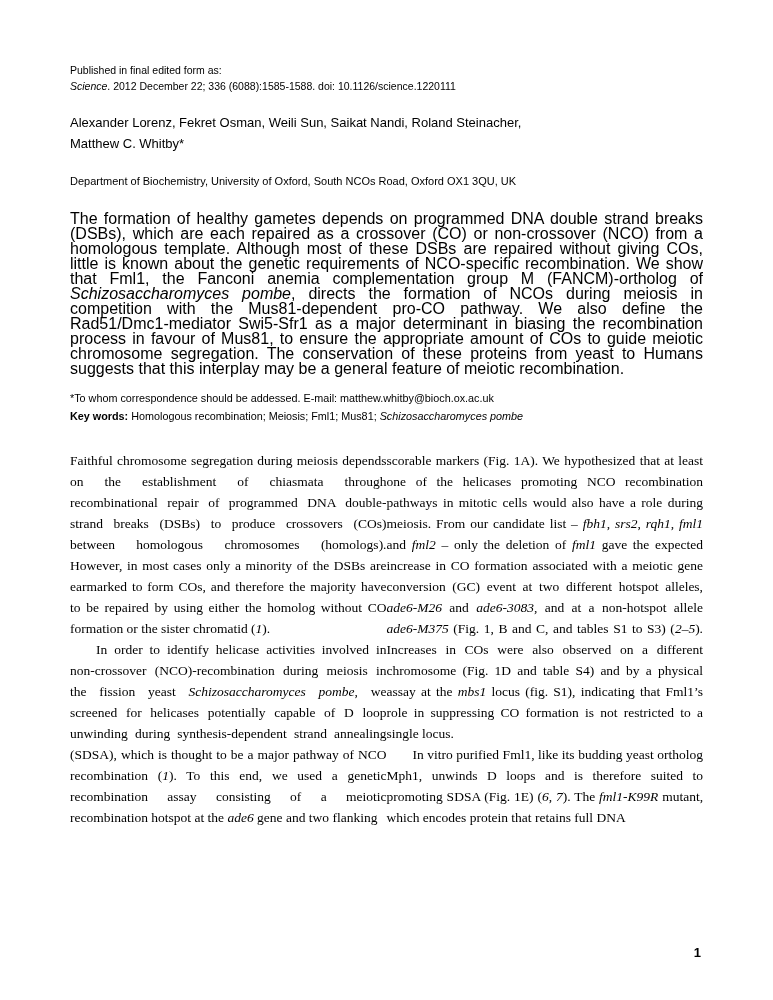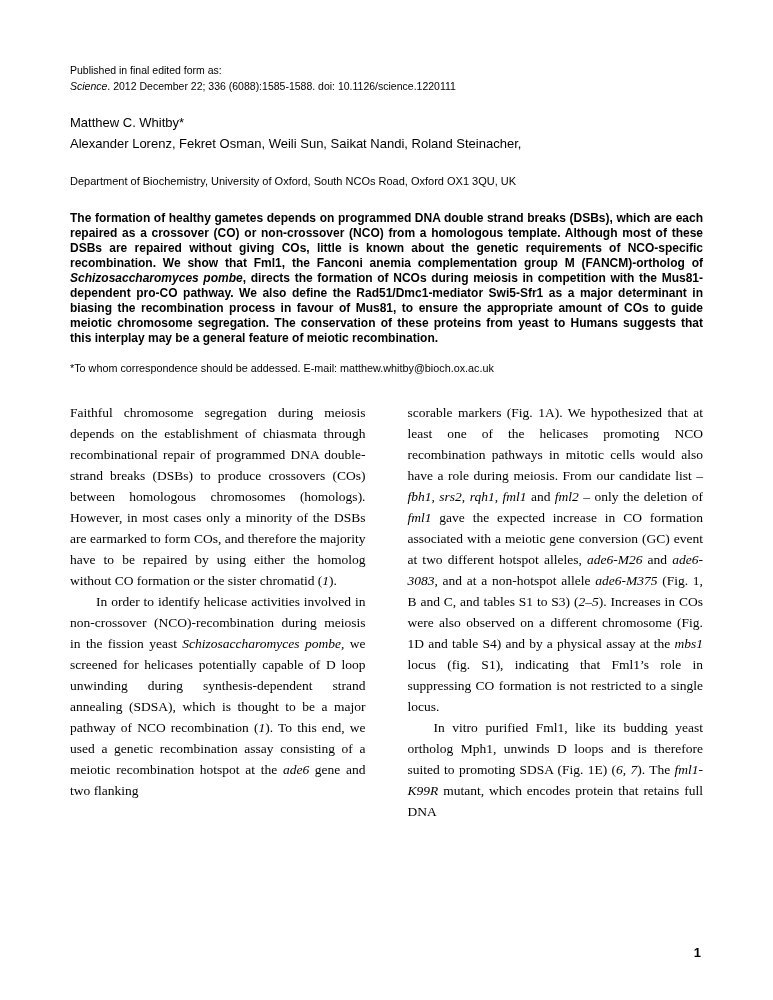--- a/index.html
+++ b/index.html
@@ -24,33 +24,32 @@
     line-height:31px;
   }
 
   .authors { margin-top:18px; font-size:13px; line-height:21px; }
   .author-line { display:block; }
 
   .affiliation { margin-top:20px; font-size:11px; line-height:15px; }
 
   .abstract {
     margin-top:22px;
-    font-size:12px;
-    font-weight:700;
+    font-size:16px;
+    font-weight:400;
     line-height:15px;
     text-align:justify;
   }
 
   .correspondence { margin-top:15px; font-size:10.8px; line-height:15px; }
   .keywords { margin-top:3px; font-size:10.8px; line-height:15px; }
 
   .columns {
     margin-top:26px;
     display:flex;
-    gap:42px;
     font-family:"Liberation Serif", serif;
     font-size:13.5px;
     line-height:21px;
     text-align:justify;
   }
   .col { flex:1; min-width:0; }
   .body-para { margin:0; }
   .body-para.indent { text-indent:26px; }
 
   .page-number {
@@ -70,30 +69,31 @@
 <div class="page">
   <div class="content">
 
     <header class="header-block">
       <div>Published in final edited form as:</div>
       <div><span class="seg-i">Science</span><span>. 2012 December 22; 336 (6088):1585-1588. doi: 10.1126/science.1220111</span></div>
     </header>
 
 
     <div class="authors">
+      <span class="author-line">Alexander Lorenz, Fekret Osman, Weili Sun, Saikat Nandi, Roland Steinacher,</span>
       <span class="author-line">Matthew C. Whitby*</span>
-      <span class="author-line">Alexander Lorenz, Fekret Osman, Weili Sun, Saikat Nandi, Roland Steinacher,</span>
     </div>
 
     <div class="affiliation">Department of Biochemistry, University of Oxford, South NCOs Road, Oxford OX1 3QU, UK</div>
 
     <div class="abstract"><span>The formation of healthy gametes depends on programmed DNA double strand breaks (DSBs), which are each repaired as a crossover (CO) or non-crossover (NCO) from a homologous template. Although most of these DSBs are repaired without giving COs, little is known about the genetic requirements of NCO-specific recombination. We show that Fml1, the Fanconi anemia complementation group M (FANCM)-ortholog of </span><span class="seg-i">Schizosaccharomyces pombe</span><span>, directs the formation of NCOs during meiosis in competition with the Mus81-dependent pro-CO pathway. We also define the Rad51/Dmc1-mediator Swi5-Sfr1 as a major determinant in biasing the recombination process in favour of Mus81, to ensure the appropriate amount of COs to guide meiotic chromosome segregation. The conservation of these proteins from yeast to Humans suggests that this interplay may be a general feature of meiotic recombination.</span></div>
 
     <div class="correspondence"><span>*To whom correspondence should be addessed. E-mail: matthew.whitby@bioch.ox.ac.uk</span></div>
 
+    <div class="keywords"><span class="seg-b">Key words: </span><span>Homologous recombination; Meiosis; Fml1; Mus81; </span><span class="seg-i">Schizosaccharomyces pombe</span></div>
 
     <main class="columns">
       <div class="col">
           <p class="body-para"><span>Faithful chromosome segregation during meiosis depends on the establishment of chiasmata through recombinational repair of programmed DNA double-strand breaks (DSBs) to produce crossovers (COs) between homologous chromosomes (homologs). However, in most cases only a minority of the DSBs are earmarked to form COs, and therefore the majority have to be repaired by using either the homolog without CO formation or the sister chromatid (</span><span class="seg-i">1</span><span>).</span></p>
           <p class="body-para indent"><span>In order to identify helicase activities involved in non-crossover (NCO)-recombination during meiosis in the fission yeast </span><span class="seg-i">Schizosaccharomyces pombe</span><span>, we screened for helicases potentially capable of D loop unwinding during synthesis-dependent strand annealing (SDSA), which is thought to be a major pathway of NCO recombination (</span><span class="seg-i">1</span><span>). To this end, we used a genetic recombination assay consisting of a meiotic recombination hotspot at the </span><span class="seg-i">ade6</span><span> gene and two flanking</span></p>
         </div>
       <div class="col">
           <p class="body-para"><span>scorable markers (Fig. 1A). We hypothesized that at least one of the helicases promoting NCO recombination pathways in mitotic cells would also have a role during meiosis. From our candidate list – </span><span class="seg-i">fbh1</span><span>, </span><span class="seg-i">srs2</span><span>, </span><span class="seg-i">rqh1</span><span>, </span><span class="seg-i">fml1</span><span> and </span><span class="seg-i">fml2</span><span> – only the deletion of </span><span class="seg-i">fml1</span><span> gave the expected increase in CO formation associated with a meiotic gene conversion (GC) event at two different hotspot alleles, </span><span class="seg-i">ade6-M26</span><span> and </span><span class="seg-i">ade6-3083</span><span>, and at a non-hotspot allele </span><span class="seg-i">ade6-M375</span><span> (Fig. 1, B and C, and tables S1 to S3) (</span><span class="seg-i">2–5</span><span>). Increases in COs were also observed on a different chromosome (Fig. 1D and table S4) and by a physical assay at the </span><span class="seg-i">mbs1</span><span> locus (fig. S1), indicating that Fml1’s role in suppressing CO formation is not restricted to a single locus.</span></p>
           <p class="body-para indent"><span>In vitro purified Fml1, like its budding yeast ortholog Mph1, unwinds D loops and is therefore suited to promoting SDSA (Fig. 1E) (</span><span class="seg-i">6</span><span>, </span><span class="seg-i">7</span><span>). The </span><span class="seg-i">fml1-K99R</span><span> mutant, which encodes protein that retains full DNA</span></p>
         </div>

